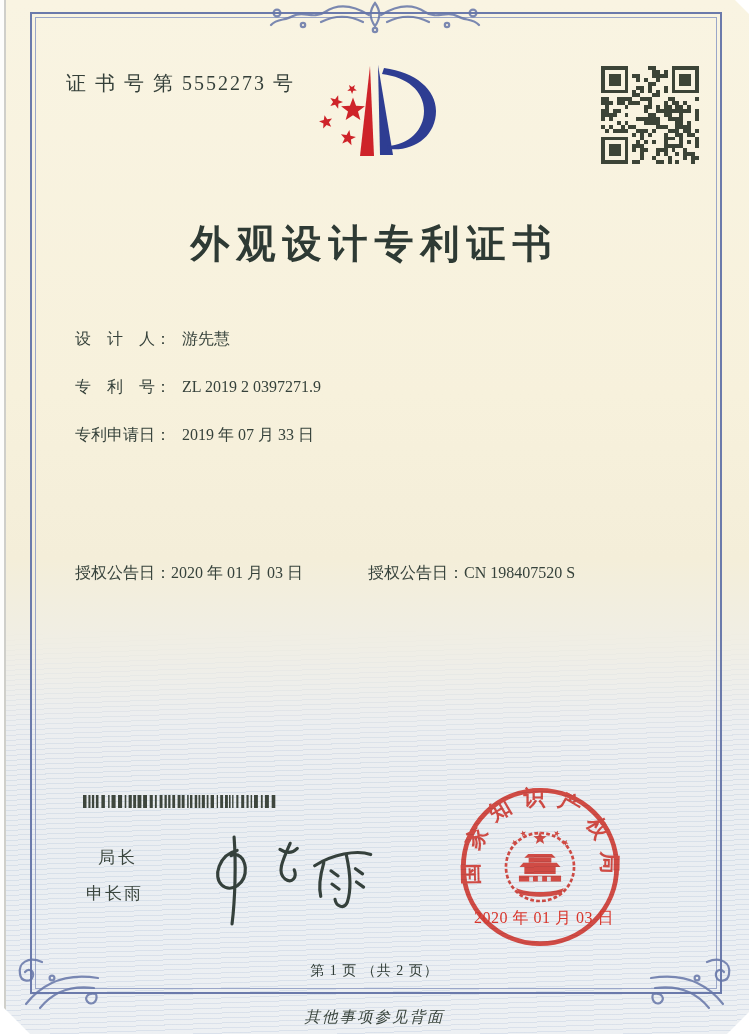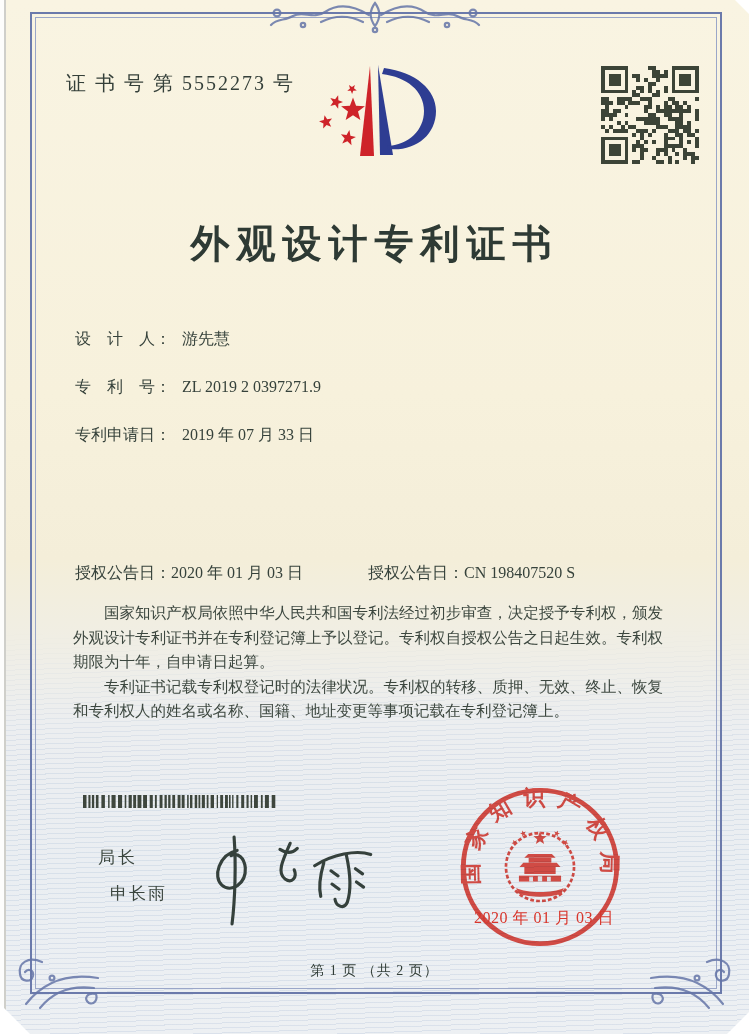--- a/index.html
+++ b/index.html
@@ -34,21 +34,21 @@
   .f-label{display:inline-block;width:107px;}
   .grant-left{display:inline-block;width:293px;}
   .paragraphs{position:absolute;left:73px;width:590px;top:601px;font-size:15.5px;line-height:24.5px;
     color:#3c473f;z-index:3;text-align:justify;}
   .paragraphs p{margin:0;text-indent:2em;}
   .barcode{position:absolute;left:83px;top:795px;width:196px;height:13px;z-index:3;}
   .barcode rect{fill:#3e463d;}
   .signer-title{position:absolute;left:98px;top:846px;font-size:17px;color:#3b463f;z-index:3;
     font-family:"Liberation Sans","DejaVu Sans",sans-serif;letter-spacing:3px;font-weight:500;}
   .signer-name{position:absolute;left:86px;top:882px;font-size:17px;color:#3b463f;z-index:3;
-    font-family:"Liberation Sans","DejaVu Sans",sans-serif;letter-spacing:2px;font-weight:500;margin-left:24px;}
+    font-family:"Liberation Sans","DejaVu Sans",sans-serif;letter-spacing:2px;font-weight:500;}
   .signature{position:absolute;left:200px;top:828px;width:215px;height:104px;z-index:3;}
   .signature path{stroke:#35413c;stroke-width:3.1;fill:none;stroke-linecap:round;stroke-linejoin:round;}
   .seal{position:absolute;left:459px;top:786px;width:162px;height:162px;z-index:3;opacity:.88;mix-blend-mode:multiply;}
   .seal-text{fill:#df382e;font-weight:bold;font-family:"Liberation Serif","DejaVu Serif",serif;}
   .seal-date{position:absolute;left:474px;top:908px;width:160px;font-size:16px;letter-spacing:.5px;
     color:#d8362c;z-index:4;font-weight:500;white-space:nowrap;}
   .page-info{position:absolute;left:0;width:100%;top:962px;text-align:center;font-size:14px;color:#313d37;z-index:3;letter-spacing:1px;}
   .back-note{position:absolute;left:0;width:100%;top:1007px;text-align:center;font-size:15.5px;color:#3a453e;
     z-index:3;font-style:italic;letter-spacing:2px;}
 </style>
@@ -417,24 +417,20 @@
   <div class="field-row" style="top:377px">
     <span class="f-label">专　利　号：</span><span class="f-value">ZL 2019 2 0397271.9</span>
   </div>
   <div class="field-row" style="top:425px">
     <span class="f-label">专利申请日：</span><span class="f-value">2019 年 07 月 33 日</span>
   </div>
   <div class="field-row" style="top:563px">
     <span class="grant-left"><span>授权公告日：</span><span>2020 年 01 月 03 日</span></span><span><span>授权公告日：</span><span>CN 198407520 S</span></span>
   </div>
 
-  <div class="paragraphs">
-    <p>国家知识产权局依照中华人民共和国专利法经过初步审查，决定授予专利权，颁发外观设计专利证书并在专利登记簿上予以登记。专利权自授权公告之日起生效。专利权期限为十年，自申请日起算。</p>
-    <p>专利证书记载专利权登记时的法律状况。专利权的转移、质押、无效、终止、恢复和专利权人的姓名或名称、国籍、地址变更等事项记载在专利登记簿上。</p>
-  </div>
 
   <svg class="barcode" id="barcodeSvg" viewBox="0 0 196 13" preserveAspectRatio="none">
       <rect x="0.0" y="0" width="3.5" height="13"></rect>
       <rect x="5.4" y="0" width="2.1" height="13"></rect>
       <rect x="8.9" y="0" width="2.3" height="13"></rect>
       <rect x="12.9" y="0" width="2.6" height="13"></rect>
       <rect x="18.4" y="0" width="3.5" height="13"></rect>
       <rect x="25.1" y="0" width="1.5" height="13"></rect>
       <rect x="28.5" y="0" width="4.1" height="13"></rect>
       <rect x="35.0" y="0" width="4.1" height="13"></rect>
@@ -509,18 +505,19 @@
       <rect x="111" y="166" width="78" height="11"></rect>
       <rect x="130" y="168" width="7" height="9" fill="#eef1f3"></rect>
       <rect x="146" y="167" width="8" height="10" fill="#eef1f3"></rect>
       <rect x="163" y="168" width="7" height="9" fill="#eef1f3"></rect>
       <path d="M106,189 C126,199 174,199 194,189 L190,199 C168,207 132,207 110,199 Z"></path>
     </g>
   </svg>
   <div class="seal-date">2020 年 01 月 03 日</div>
 
   <div class="page-info">第 1 页 （共 2 页）</div>
+  <div class="back-note">其他事项参见背面</div>
 
   <div class="edge-left"></div>
   <div class="cut cut-bl"></div>
   <div class="cut cut-br"></div>
   <div class="cut cut-tr"></div>
 </div>
 
 </body></html>

